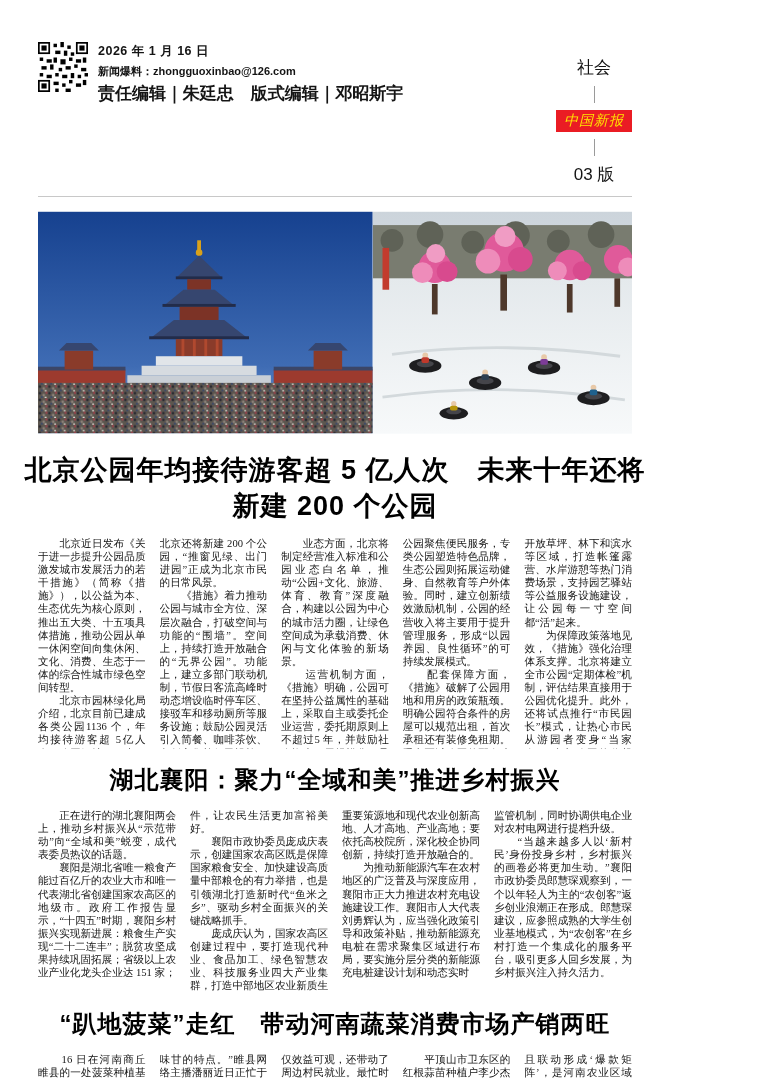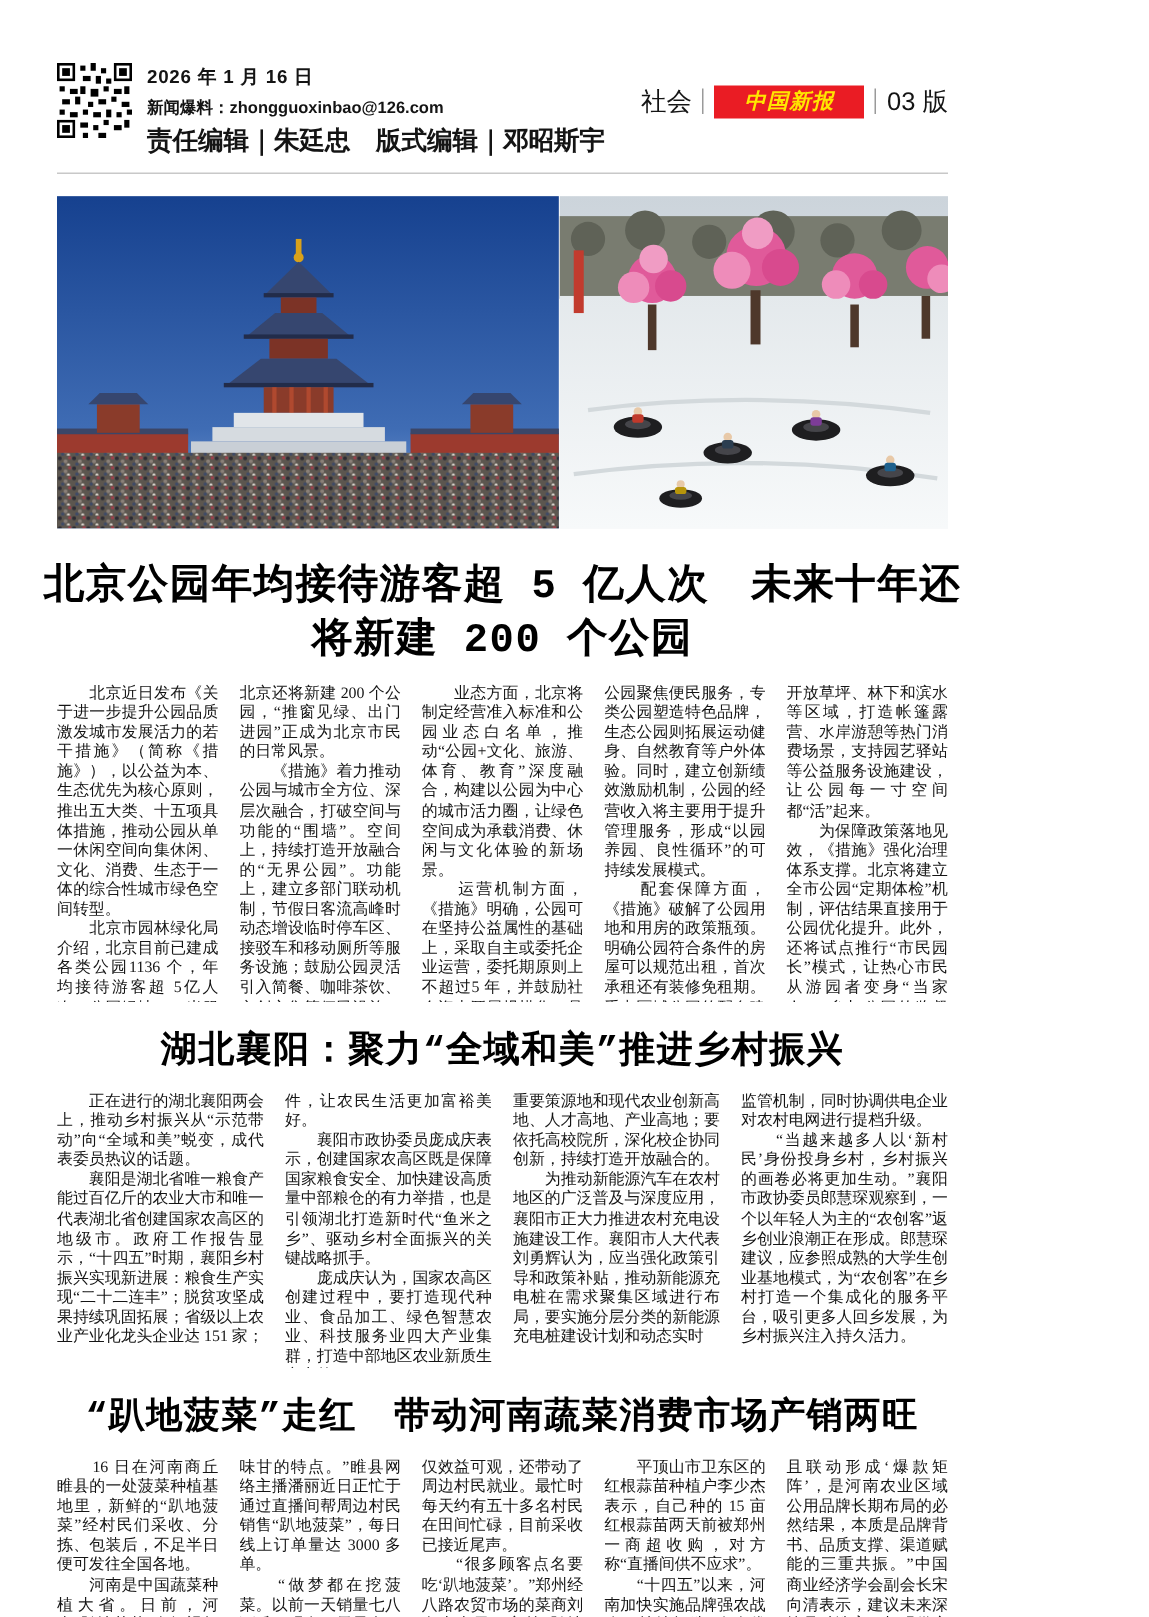--- a/index.html
+++ b/index.html
@@ -9,31 +9,31 @@
   
   .masthead{margin:42px 38px 0 38px;display:flex;justify-content:space-between;align-items:flex-start;
             padding-bottom:10px;border-bottom:1px solid #c8c8c8;}
   .mast-left{display:flex;gap:10px;align-items:flex-start;}
   .qr{width:50px;height:50px;display:block;}
   .mast-info{font-family:"Liberation Sans",sans-serif;padding-top:1px;}
   .issue-date{font-size:12.5px;font-weight:bold;letter-spacing:.5px;}
   .tipline{font-size:11px;font-weight:bold;margin-top:4px;}
   .editors{font-size:17px;font-weight:bold;margin-top:3px;}
   .section-strip{display:flex;align-items:center;gap:7px;padding-top:14px;
-                 font-family:"Liberation Sans",sans-serif;font-size:17px;}
+                 font-family:"Liberation Sans",sans-serif;font-size:17px;flex-direction:column;}
   .vdiv{width:1px;height:17px;background:#9a9a9a;}
-  .paper-logo{background:#ea1c24;color:#ffe600;font-weight:bold;font-size:14px;
-              padding:2px 20px;letter-spacing:1px;font-style:italic;}
+  .paper-logo{background:#ea1c24;color:#ffe600;font-weight:normal;font-size:14px;
+              padding:2px 8px;letter-spacing:1px;font-style:italic;}
 
   
   .photo-row{margin:9px 38px 0 38px;display:flex;justify-content:space-between;height:233px;}
   .photo{display:block;}
 
   
-  .headline{font-family:Liberation Mono, monospace;font-weight:bold;text-align:center;
+  .headline{font-family:Liberation Sans, sans-serif;font-weight:bold;text-align:center;
             color:#000;letter-spacing:1px;}
   .h-big{font-size:27px;margin:13px 20px 0 20px;}
   .h-mid{font-size:24px;margin:15px 20px 0 20px;}
   .cols{display:flex;gap:14px;margin:13px 38px 0 38px;}
   .col{flex:1;font-size:10.6px;line-height:13.1px;text-align:justify;text-justify:inter-ideograph;
        white-space:pre-wrap;overflow:hidden;word-break:break-all;}
   .a1 .col{height:212px;}
   .a2 .col{height:184px;}
   .a3 .col{height:180px;}
 </style>

